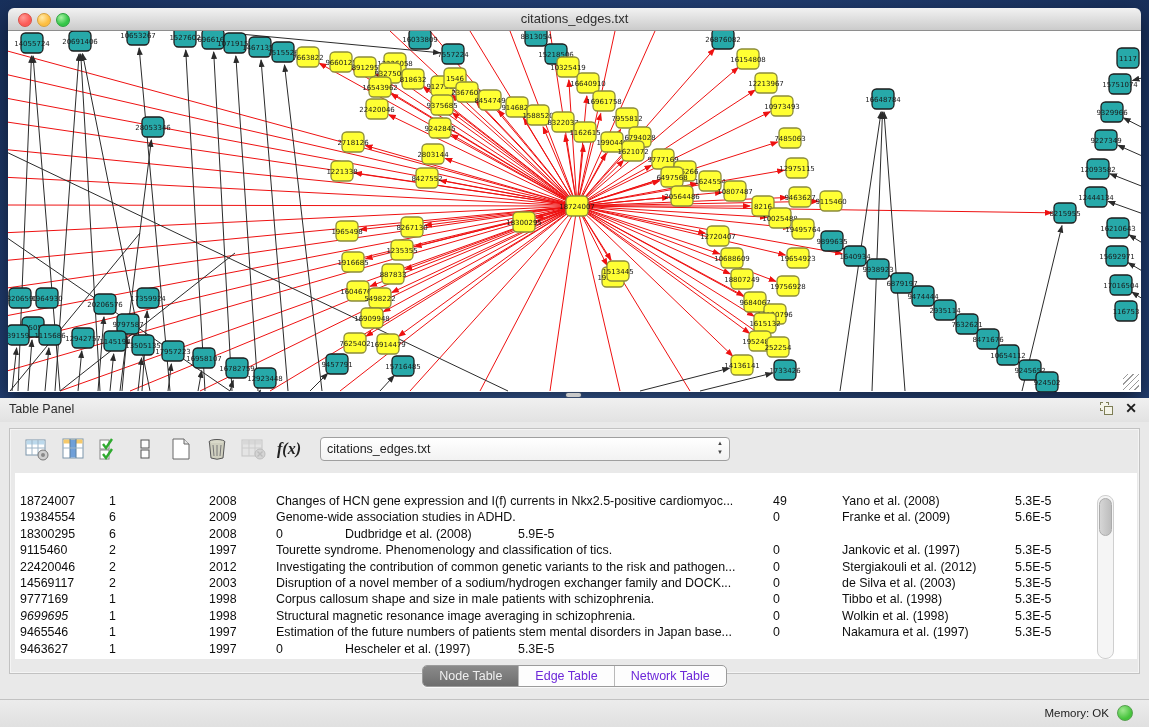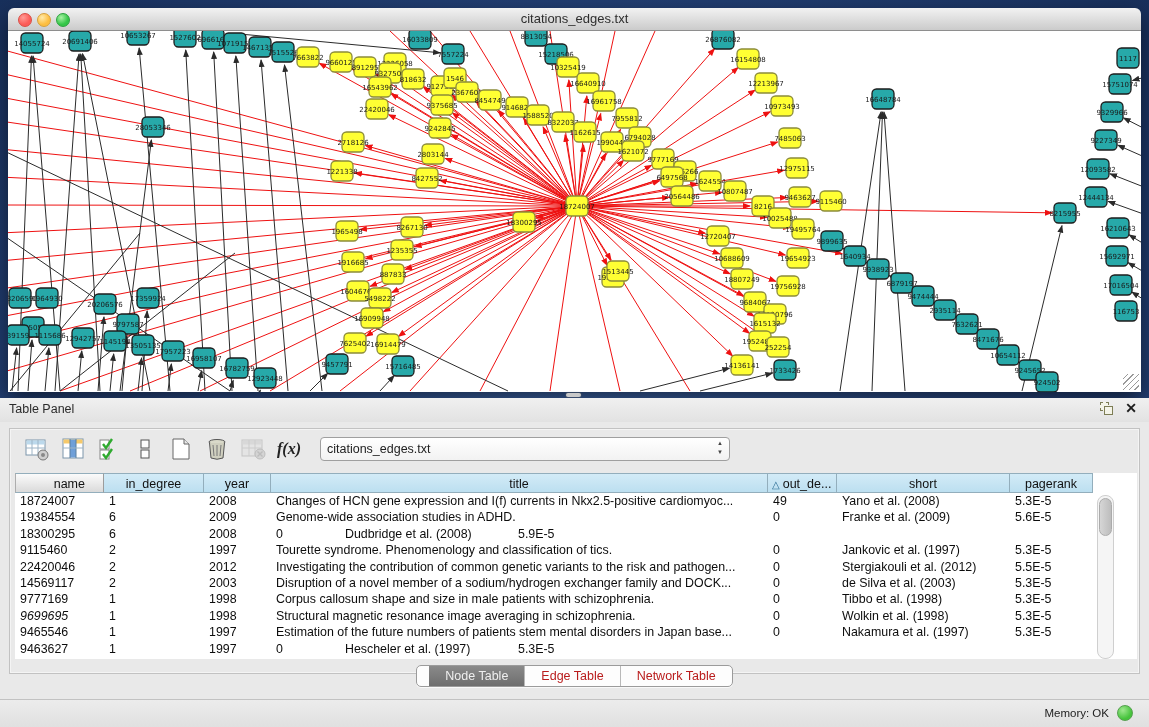--- a/index.html
+++ b/index.html
@@ -62,22 +62,22 @@
   .tr{display:flex;height:16.4px;}
   .td{box-sizing:border-box;font-size:12.4px;color:#0d0d0d;line-height:16.4px;
     padding-left:5px;overflow:hidden;white-space:nowrap;}
   .vscroll{position:absolute;left:1082px;top:22px;width:15px;height:162px;
     background:#f5f5f5;border:1px solid #cfcfcf;border-radius:8px;}
   .vscroll .thumb{position:absolute;left:1px;top:2px;width:11px;height:36px;
     background:linear-gradient(90deg,#d6d6d6,#bdbdbd);border:1px solid #ababab;border-radius:7px;}
 
   .tabs{display:flex;justify-content:center;margin-top:6px;}
   .seg{display:flex;border:1px solid #9b9b9b;border-radius:5px;overflow:hidden;
-    background:#fdfdfd;box-shadow:0 1px 0 rgba(255,255,255,.7);padding-left:12px;}
-  .seg .tab{font-size:12.5px;padding:3px 16px;color:#b91c1c;border-right:1px solid #b9b9b9;}
+    background:#fdfdfd;box-shadow:0 1px 0 rgba(255,255,255,.7);}
+  .seg .tab{font-size:12.5px;padding:3px 16px;color:#6d28d9;border-right:1px solid #b9b9b9;}
   .seg .tab:last-child{border-right:none;}
   .seg .tab.active{background:linear-gradient(#8a8a8a,#6e6e6e);color:#efefef;}
 
   
   #statusbar{position:absolute;left:0;bottom:0;width:1149px;height:27px;
     background:linear-gradient(#ececec,#e0e0e0);border-top:1px solid #c2c2c2;}
   .mem{position:absolute;right:40px;top:7px;font-size:11.5px;color:#222;}
   .memdot{position:absolute;right:16px;top:5px;width:14px;height:14px;border-radius:50%;
     background:radial-gradient(circle at 35% 30%,#9fe88f,#46c33c 65%);border:1px solid #55a04e;}
 </style>
@@ -850,29 +850,20 @@
       <span class="combo">
         <span>citations_edges.txt</span>
         <span class="arrows">
           <span>▲</span>
             <span>▼</span>
         </span>
       </span>
     </div>
 
     <div class="tablewrap">
-      <div class="thead" id="thead">
-          <div class="th first" style="width: 89px;">name</div>
-          <div class="th" style="width: 100px; text-align: center;">in_degree</div>
-          <div class="th" style="width: 67px; text-align: center;">year</div>
-          <div class="th" style="width: 497px; text-align: center;">title</div>
-          <div class="th" style="width: 69px; text-align: left;"><span class="sortmark">△</span>out_de...</div>
-          <div class="th" style="width: 173px; text-align: center;">short</div>
-          <div class="th" style="width: 83px; text-align: center;">pagerank</div>
-        </div>
       <div class="tbody" id="tbody">
           <div class="tr">
             <div class="td" style="width: 89px;">18724007</div>
             <div class="td" style="width: 100px;">1</div>
             <div class="td" style="width: 67px;">2008</div>
             <div class="td" style="width: 497px;">Changes of HCN gene expression and I(f) currents in Nkx2.5-positive cardiomyoc...</div>
             <div class="td" style="width: 69px;">49</div>
             <div class="td" style="width: 173px;">Yano et al. (2008)</div>
             <div class="td" style="width: 83px;">5.3E-5</div>
           </div>

